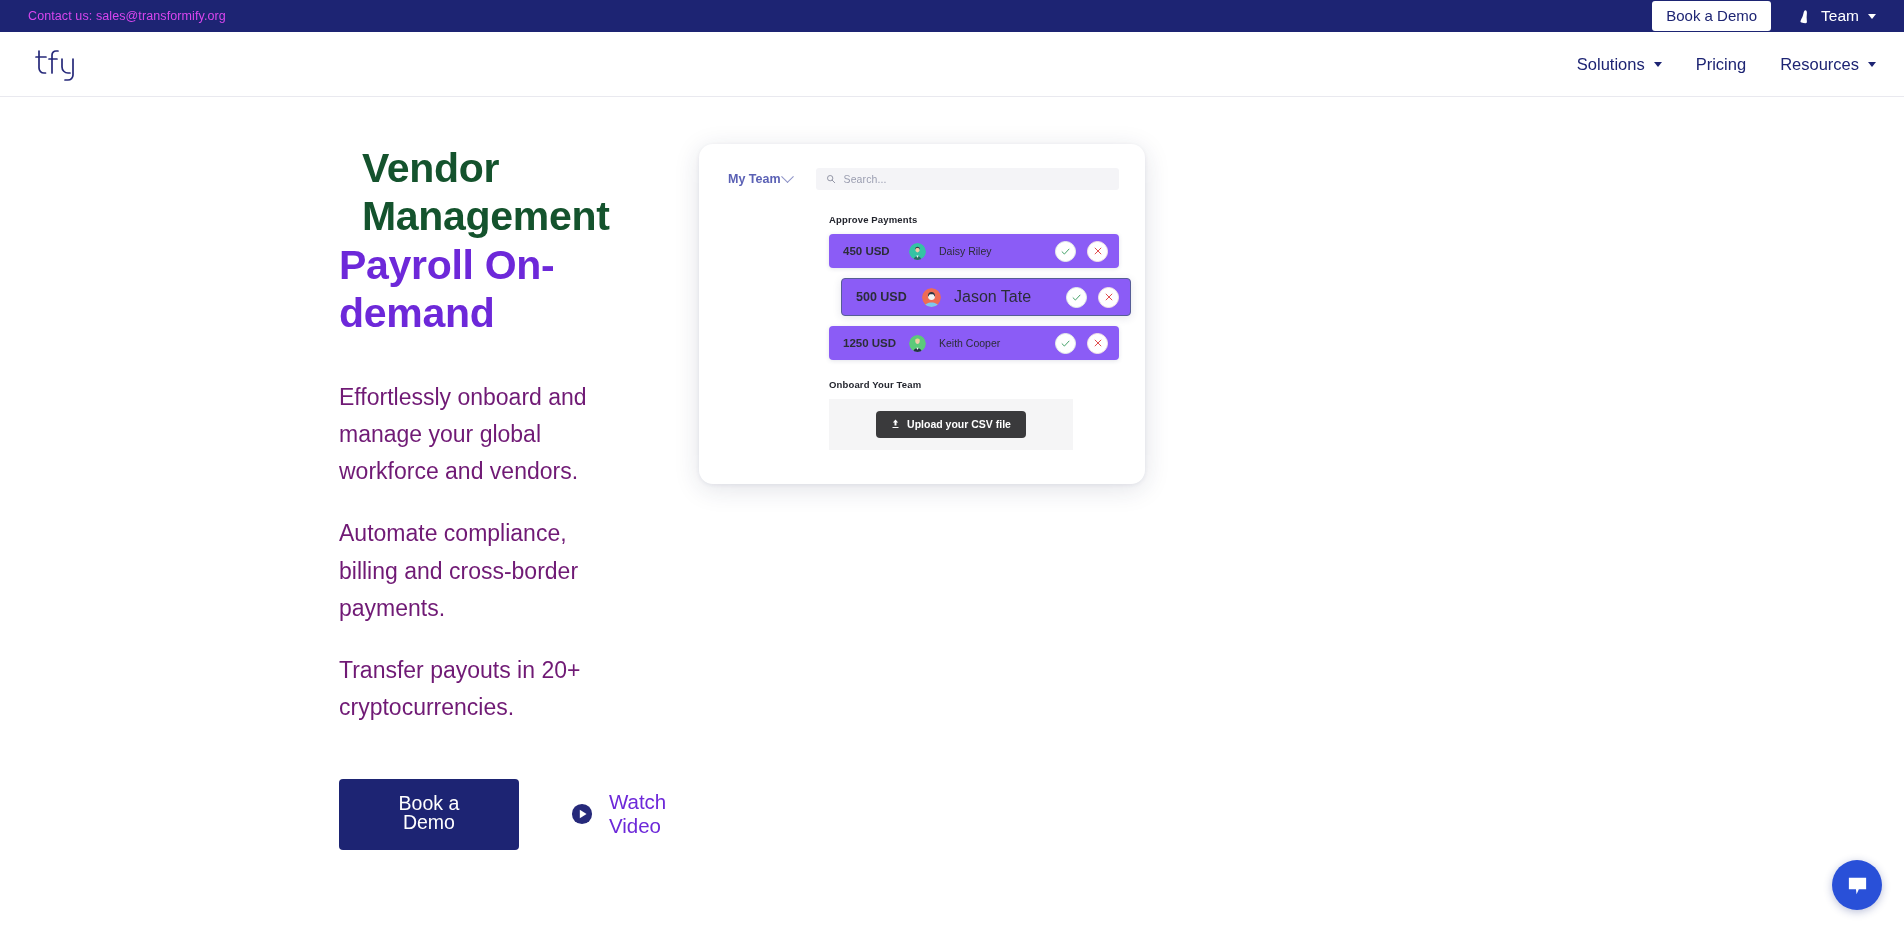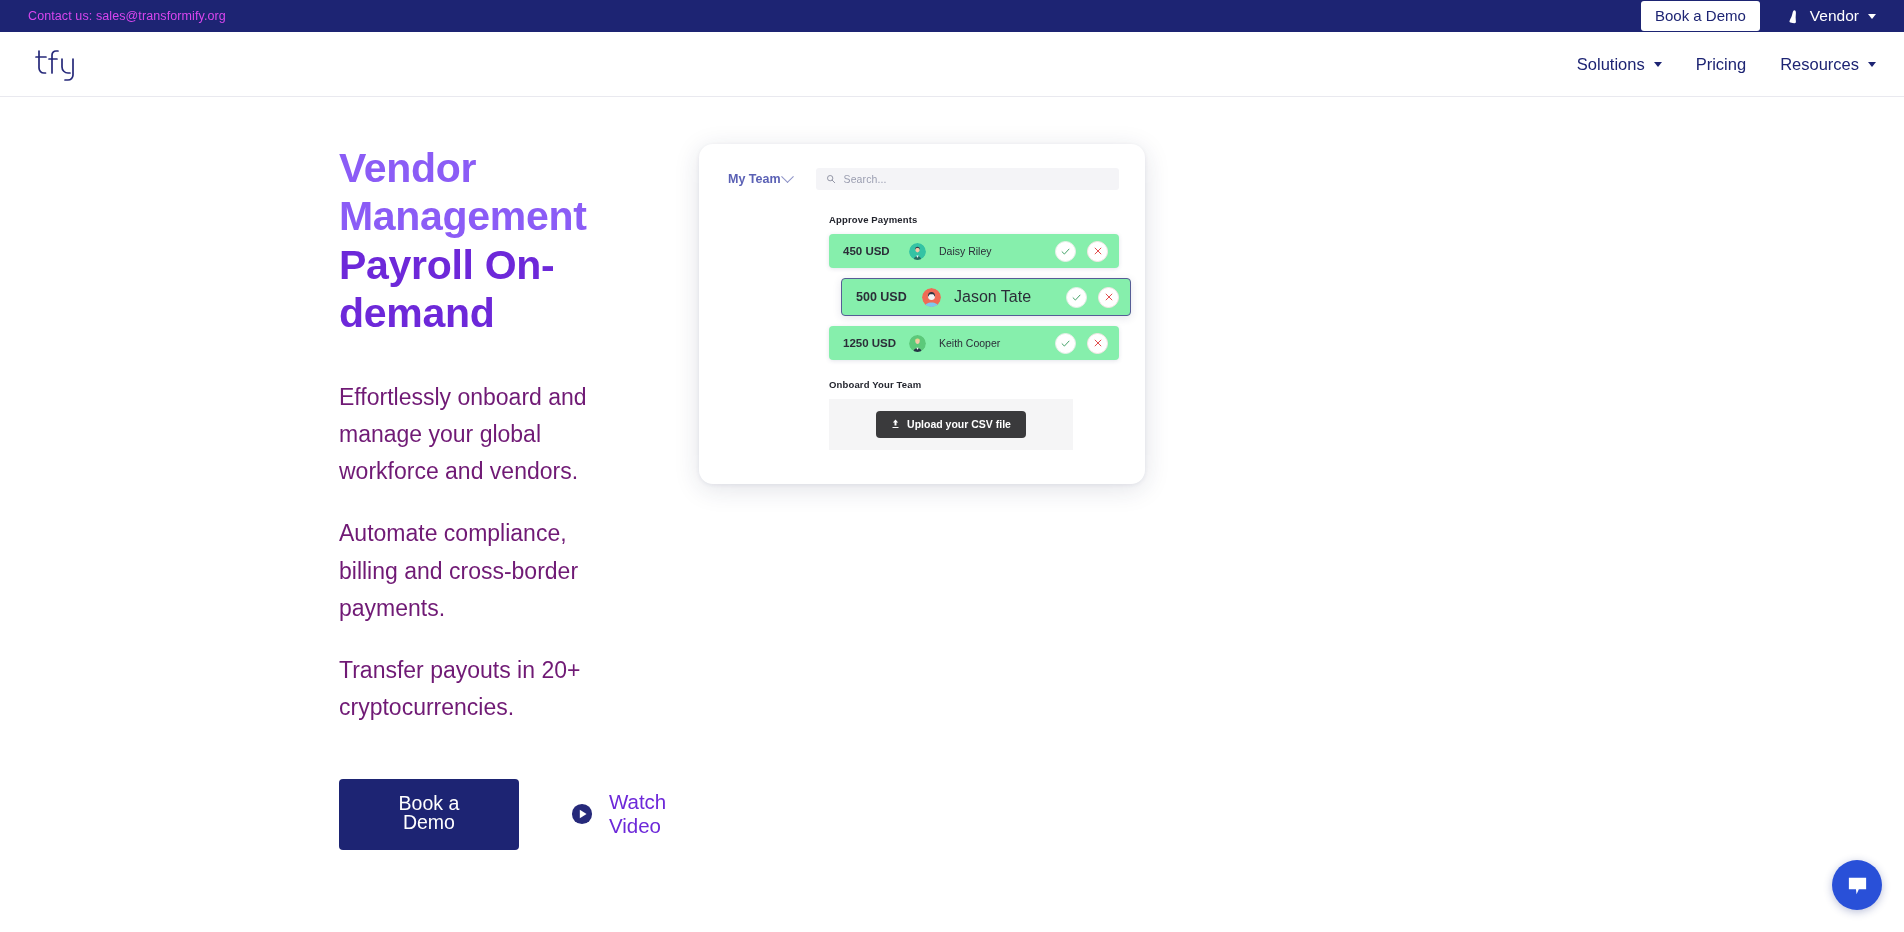--- a/index.html
+++ b/index.html
@@ -98,21 +98,21 @@
     width: 690px;
     padding-left: 339px;
     padding-top: 1px;
   }
   .hero-h1 {
     font-size: 41px;
     font-weight: 700;
     line-height: 1.18;
     letter-spacing: -.3px;
   }
-  .hero-h1 .l1 { color: #8b5cf6; display: block; }
+  .hero-h1 .l1 { color: #14532d; display: block; margin-left: 23px; }
   .hero-h1 .l2 { color: #6d28d9; display: block; }
   .hero-p {
     color: #701a75;
     font-size: 23px;
     line-height: 1.62;
     max-width: 290px;
     margin-top: 25px;
   }
   .hero-p.first { margin-top: 41px; }
   .hero-cta {
@@ -202,21 +202,21 @@
     font-size: 9.5px;
     font-weight: 700;
     letter-spacing: .15px;
     margin: 24px 0 0 106px;
   }
 
   .pay-list { margin-top: 9px; }
   .pay-row {
     height: 34px;
     margin-left: 106px;
-    background: #86efac;
+    background: #8b5cf6;
     border-radius: 4px;
     box-shadow: 0 1px 4px rgba(40,45,90,.13);
     display: flex;
     align-items: center;
     padding: 0 11px 0 14px;
     margin-bottom: 10px;
   }
   .pay-row.active {
     margin-left: 118px;
     margin-right: -12px;
@@ -309,21 +309,21 @@
 <div class="topbar">
   <span class="topbar-contact">Contact us: sales@transformify.org</span>
   <div class="topbar-right">
     <button class="demo-pill">Book a Demo</button>
     <div class="login-wrap">
       <span>
         <svg class="login-icon" viewBox="0 0 24 24" aria-hidden="true">
           <path d="M12 3c-1.3 0-2 1.2-2.4 2.6C9 7.8 8.6 10.4 7.4 13.2 6.6 15 5.6 16.6 5 18.4c-.3 1 .2 1.9 1.2 2.2 2 .6 4 .9 5.9.9 1.2 0 1.9-.5 1.9-1.6 0-2.3-.4-4.6-.4-7 0-2.2.4-4.2.4-6.2C14 4.6 13.3 3 12 3z" fill="#ffffff"></path>
         </svg>
       </span>
-      <span>Vendor</span>
+      <span>Team</span>
       <span class="caret"></span>
     </div>
   </div>
 </div>
 
 <div class="navbar">
   <a class="logo-link" href="#">
     <svg class="logo" viewBox="0 0 100 80" aria-hidden="true">
       <g fill="none" stroke="#26297a" stroke-width="3.4" stroke-linejoin="round" stroke-linecap="round">
         <path d="M10 14 v34 a10 10 0 0 0 10 10 h3"></path>

